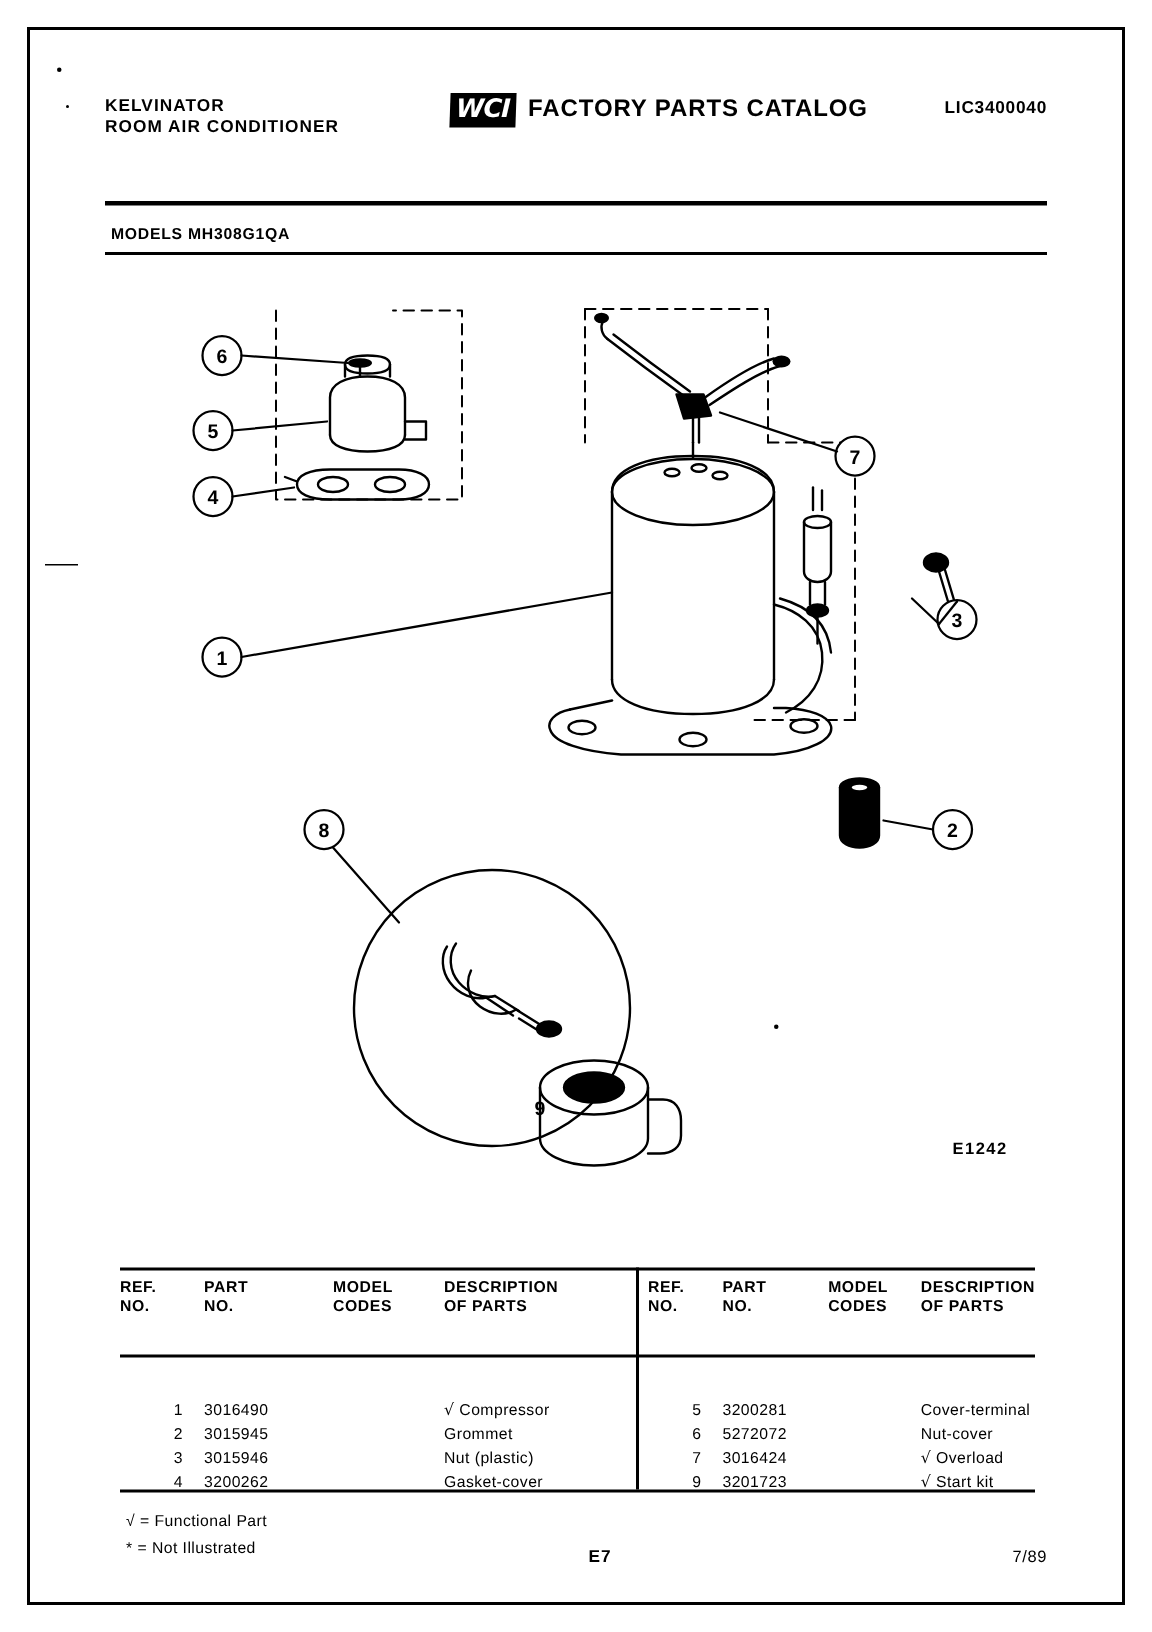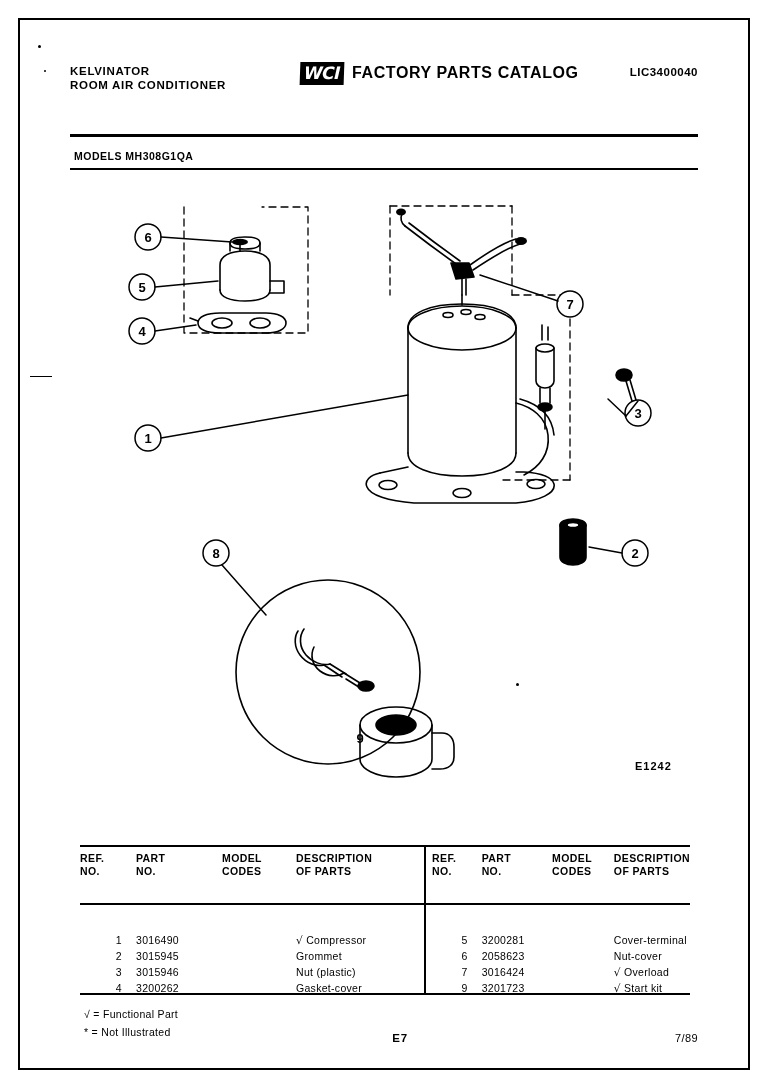--- a/index.html
+++ b/index.html
@@ -500,21 +500,21 @@
       </thead>
       <tbody>
         <tr>
           <td class="col-ref">5</td>
           <td class="col-part">3200281</td>
           <td class="col-model"></td>
           <td class="col-desc"><span class="check"></span> <span>Cover-terminal</span></td>
         </tr>
         <tr>
           <td class="col-ref">6</td>
-          <td class="col-part">2058623</td>
+          <td class="col-part">5272072</td>
           <td class="col-model"></td>
           <td class="col-desc"><span class="check"></span> <span>Nut-cover</span></td>
         </tr>
         <tr>
           <td class="col-ref">7</td>
           <td class="col-part">3016424</td>
           <td class="col-model"></td>
           <td class="col-desc"><span class="check">√</span> <span>Overload</span></td>
         </tr>
         <tr>

